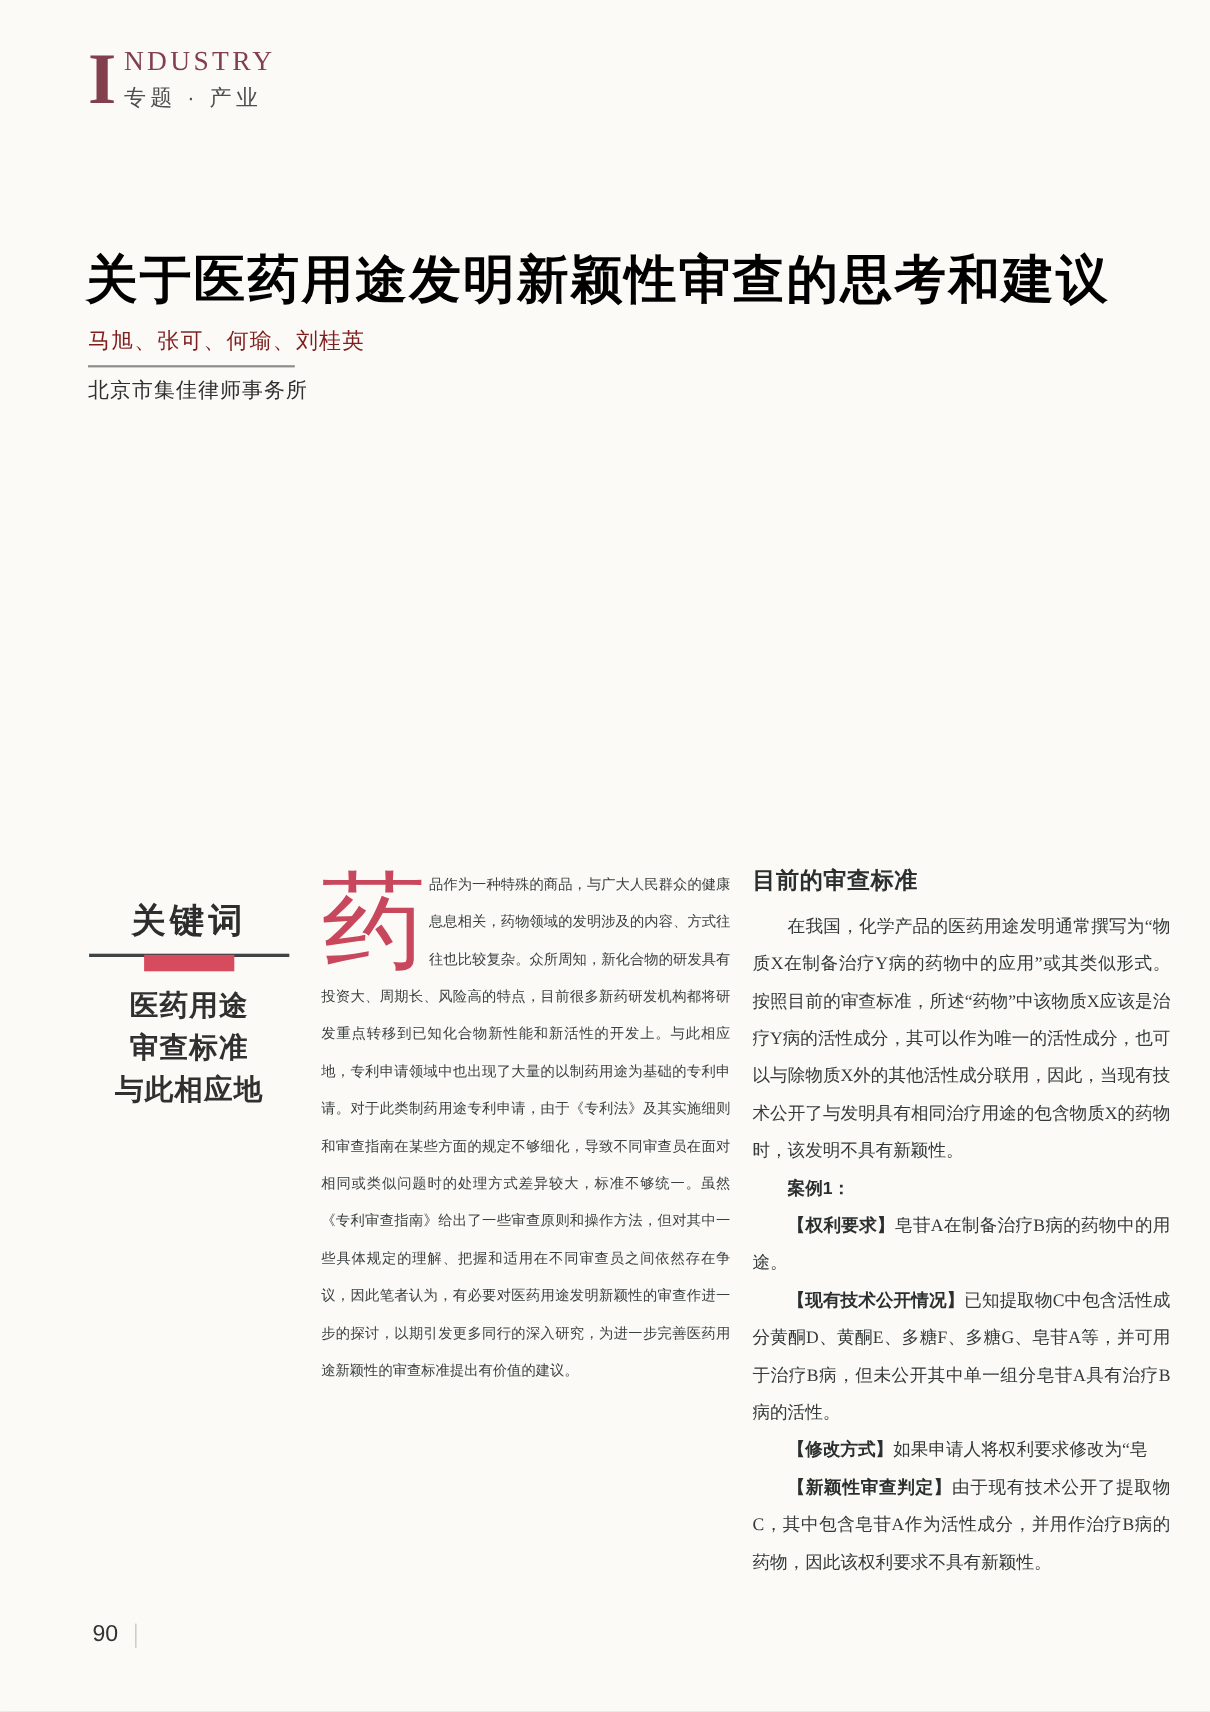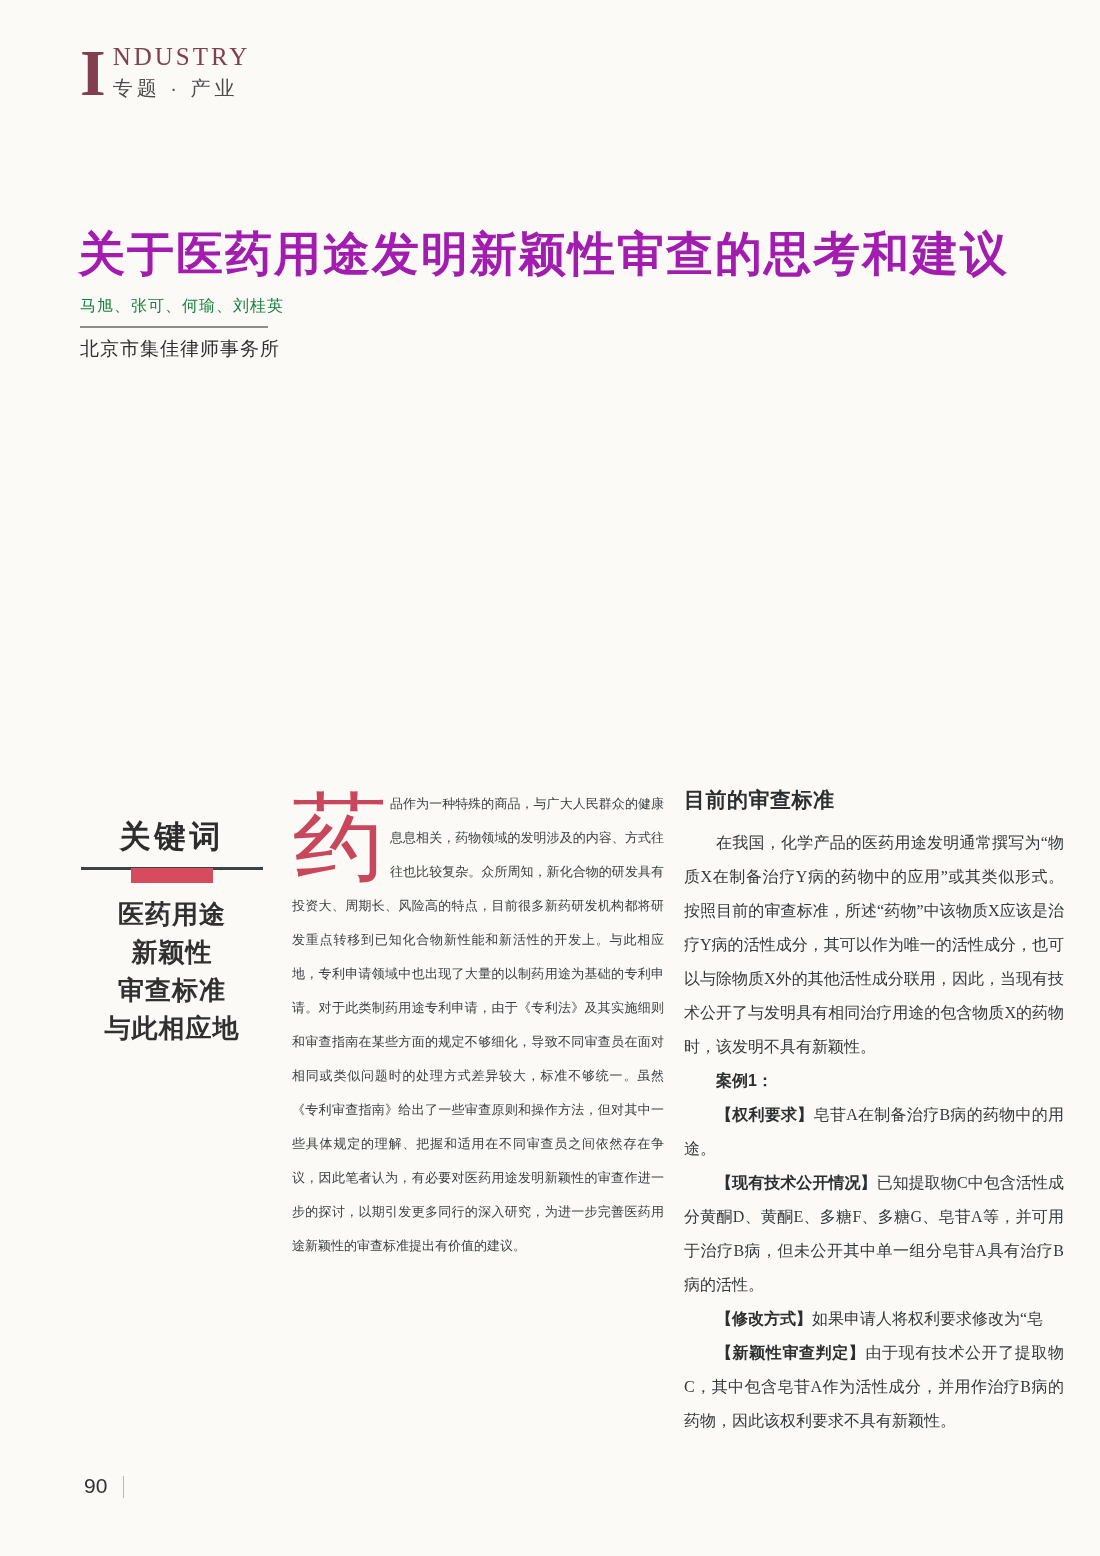--- a/index.html
+++ b/index.html
@@ -24,25 +24,25 @@
     font-family:"Liberation Serif",serif;
     font-size:25px;letter-spacing:3px;color:#82404e;line-height:26px;
   }
   .masthead-subtitle{
     font-size:20px;color:#4d4d4d;letter-spacing:4px;margin-top:5px;
   }
 
   
   .article-title{
     position:absolute;left:78px;top:192px;width:980px;
-    font-size:47px;font-weight:bold;color:#a21caf;
+    font-size:47px;font-weight:bold;color:#000000;
     letter-spacing:2px;white-space:nowrap;
   }
   .byline{position:absolute;left:80px;top:296px;}
-  .authors{font-size:16px;color:#15803d;letter-spacing:1px;}
+  .authors{font-size:20px;color:#7f1d1d;letter-spacing:1px;}
   .byline-rule{width:188px;height:2px;background:#8d8d8d;margin:9px 0 8px 0;}
   .affiliation{font-size:19px;color:#2f2f2f;letter-spacing:1px;}
 
   
   .keywords{
     position:absolute;left:81px;top:816px;width:182px;
     text-align:center;font-family:"Liberation Serif",serif;
   }
   .kw-heading{font-size:31px;font-weight:bold;color:#2d2d2d;letter-spacing:4px;}
   .kw-sep{position:relative;height:16px;margin-top:9px;}
@@ -108,21 +108,20 @@
   </div>
 
   <div class="keywords">
     <div class="kw-heading">关键词</div>
     <div class="kw-sep">
       <div class="kw-sep-line"></div>
       <div class="kw-sep-rect"></div>
     </div>
     <div class="kw-list">
       <div class="kw-item">医药用途</div>
-      <div class="kw-item">新颖性</div>
       <div class="kw-item">审查标准</div>
       <div class="kw-item">与此相应地</div>
     </div>
   </div>
 
   <div class="intro">
     <div class="dropcap">药</div>
     <p class="intro-text">品作为一种特殊的商品，与广大人民群众的健康息息相关，药物领域的发明涉及的内容、方式往往也比较复杂。众所周知，新化合物的研发具有投资大、周期长、风险高的特点，目前很多新药研发机构都将研发重点转移到已知化合物新性能和新活性的开发上。与此相应地，专利申请领域中也出现了大量的以制药用途为基础的专利申请。对于此类制药用途专利申请，由于《专利法》及其实施细则和审查指南在某些方面的规定不够细化，导致不同审查员在面对相同或类似问题时的处理方式差异较大，标准不够统一。虽然《专利审查指南》给出了一些审查原则和操作方法，但对其中一些具体规定的理解、把握和适用在不同审查员之间依然存在争议，因此笔者认为，有必要对医药用途发明新颖性的审查作进一步的探讨，以期引发更多同行的深入研究，为进一步完善医药用途新颖性的审查标准提出有价值的建议。</p>
   </div>
 

